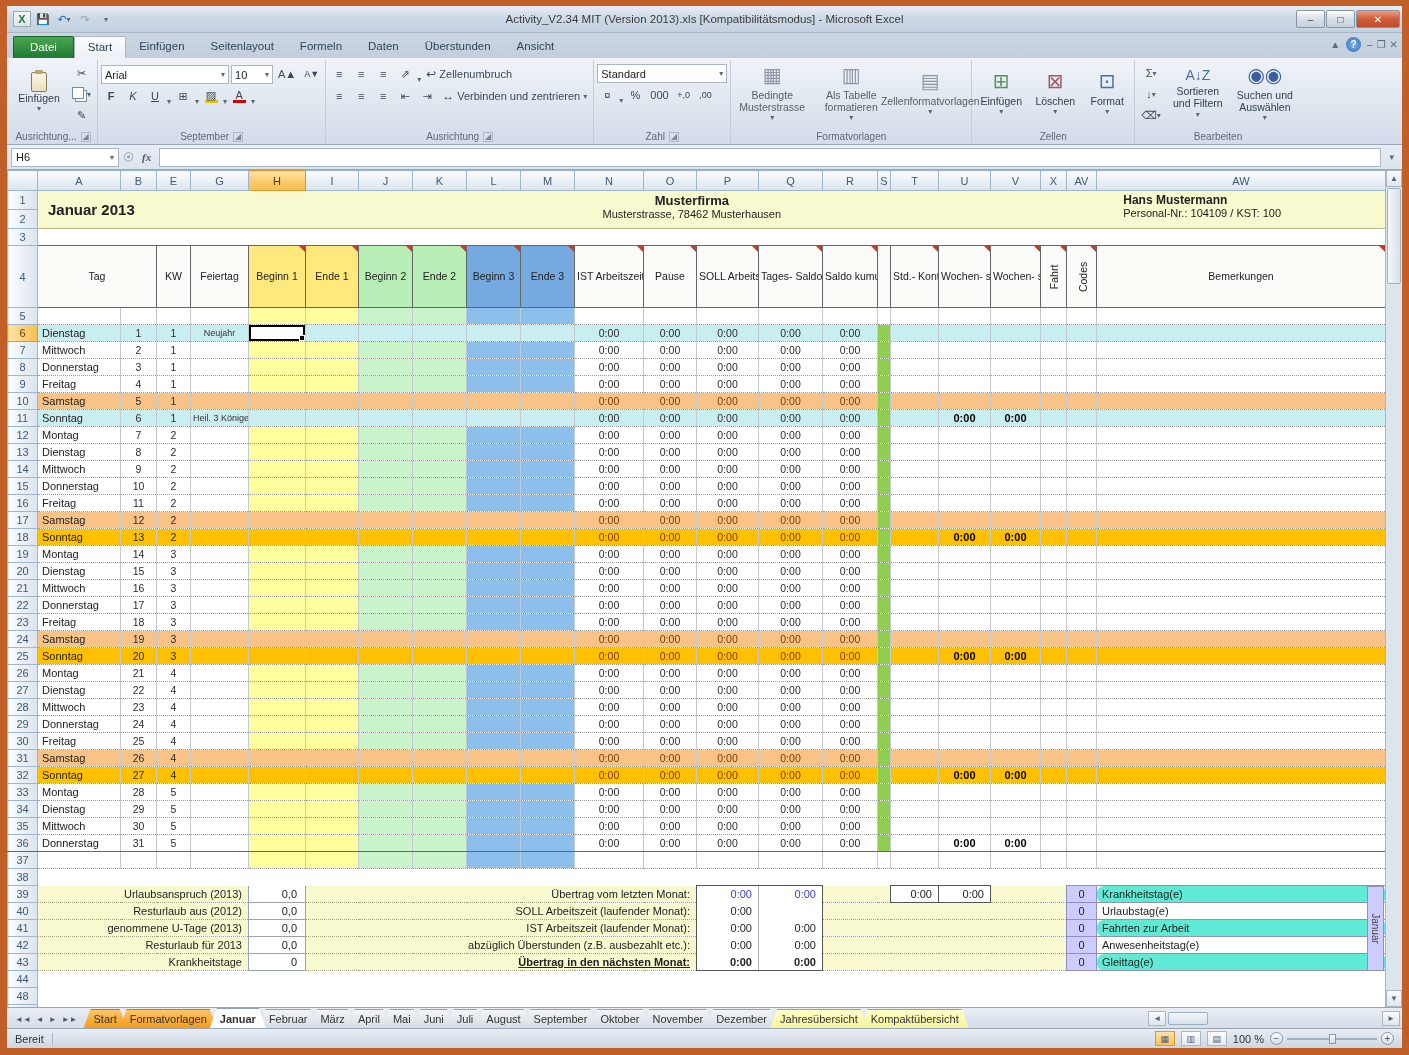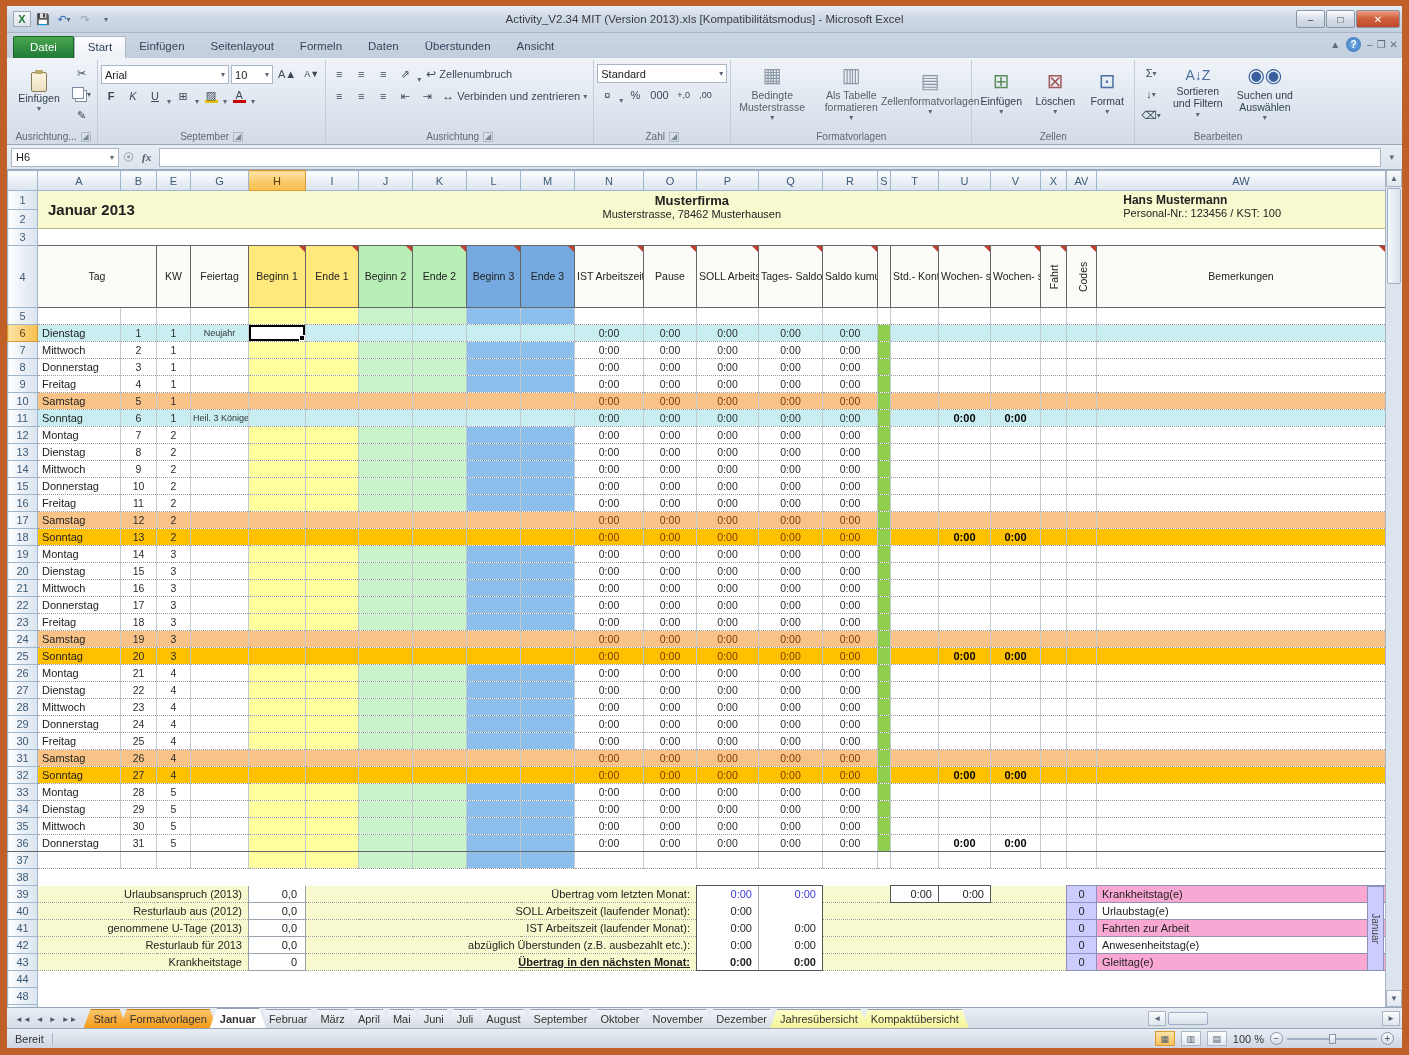--- a/index.html
+++ b/index.html
@@ -100,21 +100,21 @@
   td.sum.bold { font-weight:bold;text-decoration:underline; }
   td.sval { background:#fff; text-align:right; padding-right:8px; border:1px solid #9aa3ad; border-top:none; font-size:11px; }
   td.mv { background:#fff; text-align:right; padding-right:6px; font-size:11px; border-left:1px solid #555; }
   td.mv2 { border-right:1px solid #555; border-left:1px solid #aab2bc; }
   tr.sumrow1 td.mv, tr.sumrow1 td.mv2 { border-top:1px solid #555; }
   tr.sumrow5 td.mv, tr.sumrow5 td.mv2 { border-bottom:1px solid #555; font-weight:bold; }
   .blueval { color:#3b3bd0; }
   td.wbox { background:#fff; border:1px solid #555; text-align:right; padding-right:6px; }
   td.cnt { background:#ccccff; border:1px solid #8f8fc0; text-align:center; color:#222; }
   td.rlab { border:1px solid #9090b8; border-left:none; font-size:11px; padding-left:5px; position:relative; }
-  .lav { background:#f9a8d4; } .wht { background:#fff; }
+  .lav { background:#5eead4;border-radius:7px; } .wht { background:#fff; }
   .janstrip { position:absolute; top:0; right:1px; width:17px; height:85px; background:#ccccff; border:1px solid #9090b8;
               display:flex; align-items:center; justify-content:center; z-index:3; }
   .janstrip span { transform:rotate(90deg); font-size:10px; color:#444; }
 
   
   .tabbar { height:21px; background:linear-gradient(#e9eef4,#d5dde7); border-top:1px solid #98a6b6; display:flex; align-items:flex-end; overflow:hidden; }
   .navbtns { display:flex; align-items:center; gap:1px; padding:0 4px 2px 6px; color:#4d5d70; font-size:8px; }
   .navbtns span { padding:2px 2px; }
   .stab { padding:3px 10px 3px; margin-right:-7px; font-size:11px; color:#333;
           clip-path:polygon(7px 0, calc(100% - 7px) 0, 100% 100%, 0 100%);
@@ -434,21 +434,21 @@
             <td class="rh">1</td>
             <td class="band" colspan="22" rowspan="2" style="padding:0 10px;">
               <div style="display:flex; height:100%; align-items:stretch;">
                 <div style="width:30%; display:flex; align-items:center; font-size:15px; font-weight:bold;">Januar 2013</div>
                 <div style="width:37%; text-align:center;">
                   <div style="font-size:13px; font-weight:bold; padding-top:2px;">Musterfirma</div>
                   <div style="font-size:11px;">Musterstrasse, 78462 Musterhausen</div>
                 </div>
                 <div style="flex:1; text-align:left; padding-left:14%;">
                   <div style="font-size:12px; font-weight:bold; padding-top:2px;">Hans Mustermann</div>
-                  <div style="font-size:11px;">Personal-Nr.: 123456 / KST: 100</div>
+                  <div style="font-size:11px;">Personal-Nr.: 104109 / KST: 100</div>
                 </div>
               </div>
             </td>
           </tr>
           <tr style="height: 19px;">
             <td class="rh">2</td>
           </tr>
           <tr style="height: 11px;">
             <td class="rh">3</td>
             <td colspan="22"></td>

